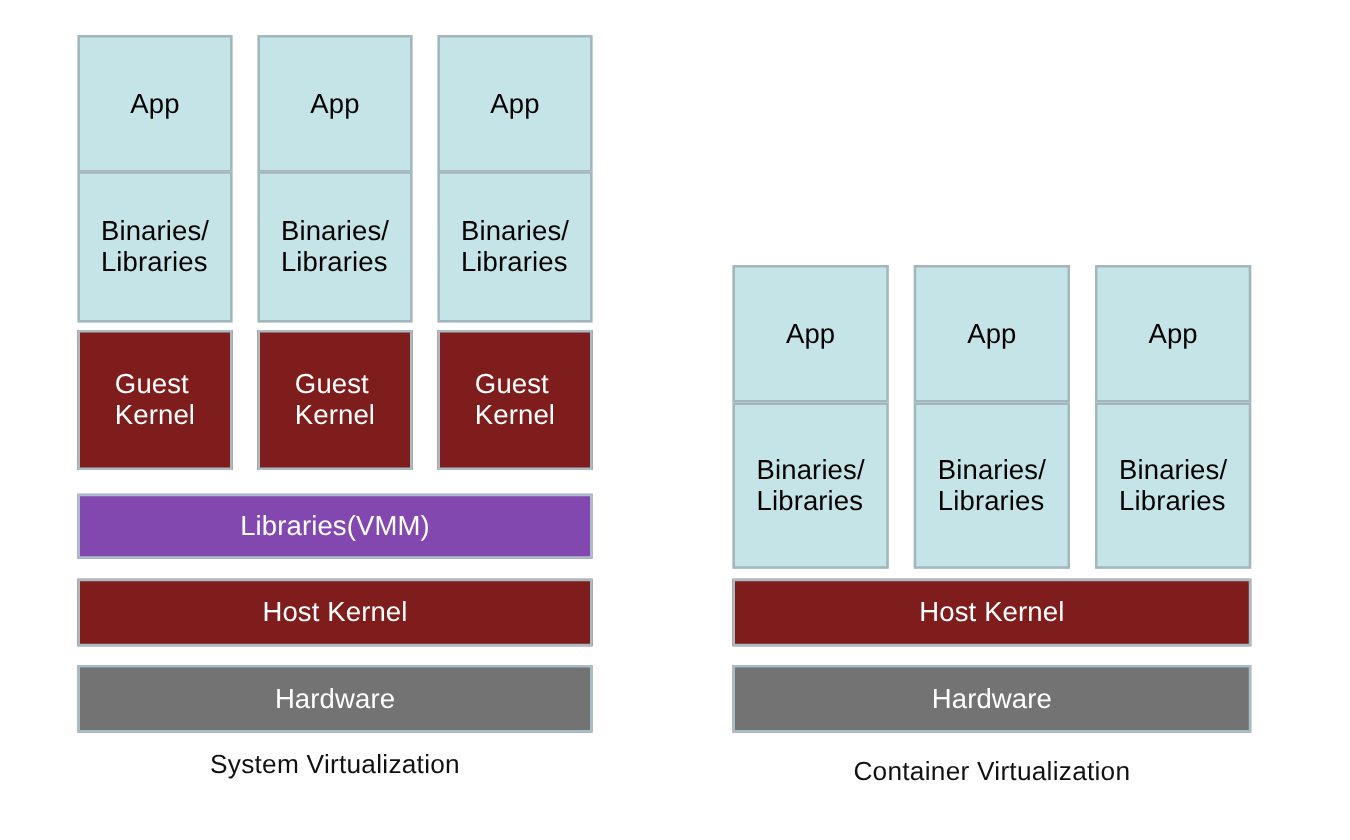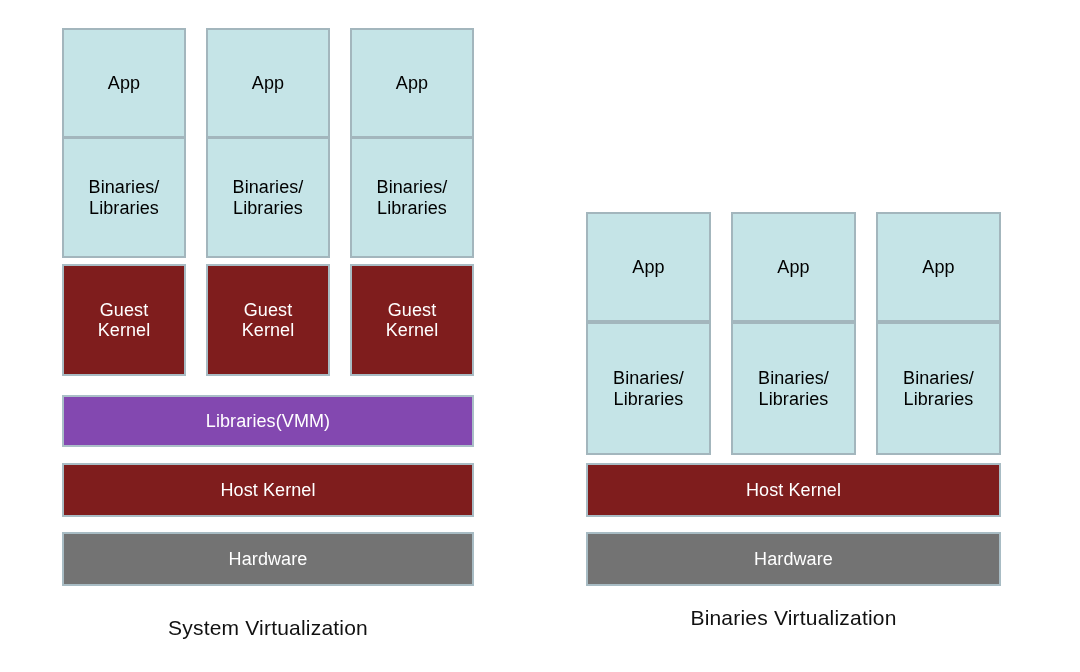--- a/index.html
+++ b/index.html
@@ -16,23 +16,23 @@
   }
   .stack {
     position: absolute;
   }
   .box {
     position: absolute;
     box-sizing: border-box;
     display: flex;
     align-items: center;
     justify-content: center;
-    text-align: center;
+    text-align: left;
     border: 2px solid #9fb3bb;
-    font-size: 18px;
+    font-size: 22px;
     line-height: 1.12;
     letter-spacing: 0.1px;
     white-space: pre-line;
   }
   .box.light {
     background: #c5e4e7;
     color: #000000;
     border-color: #a3b6bd;
   }
   .box.navy {
@@ -78,34 +78,34 @@
   <div class="box light" style="left:350px; top:28px; width:124px; height:110px;">App</div>
   <div class="box light" style="left:350px; top:137px; width:124px; height:121px;">Binaries/
 Libraries</div>
   <div class="box navy" style="left:350px; top:264px; width:124px; height:112px;">Guest
 Kernel</div>
 
   <div class="box purple" style="left:62px; top:395px; width:412px; height:52px;">Libraries(VMM)</div>
   <div class="box navy" style="left:62px; top:463px; width:412px; height:54px;">Host Kernel</div>
   <div class="box black" style="left:62px; top:532px; width:412px; height:54px;">Hardware</div>
 
-  <div class="caption" style="left:62px; top:616px; width:412px;">System Virtualization</div>
+  <div class="caption" style="left:62px; top:600px; width:412px;">System Virtualization</div>
 </div>
 
 <div class="stack">
 
   <div class="box light" style="left:586px; top:212px; width:125px; height:110px;">App</div>
   <div class="box light" style="left:586px; top:322px; width:125px; height:133px;">Binaries/
 Libraries</div>
 
   <div class="box light" style="left:731px; top:212px; width:125px; height:110px;">App</div>
   <div class="box light" style="left:731px; top:322px; width:125px; height:133px;">Binaries/
 Libraries</div>
 
   <div class="box light" style="left:876px; top:212px; width:125px; height:110px;">App</div>
   <div class="box light" style="left:876px; top:322px; width:125px; height:133px;">Binaries/
 Libraries</div>
 
   <div class="box navy" style="left:586px; top:463px; width:415px; height:54px;">Host Kernel</div>
   <div class="box black" style="left:586px; top:532px; width:415px; height:54px;">Hardware</div>
 
-  <div class="caption" style="left:586px; top:606px; width:415px;">Binaries Virtualization</div>
+  <div class="caption" style="left:586px; top:606px; width:415px;">Container Virtualization</div>
 </div>
 
 </body></html>

